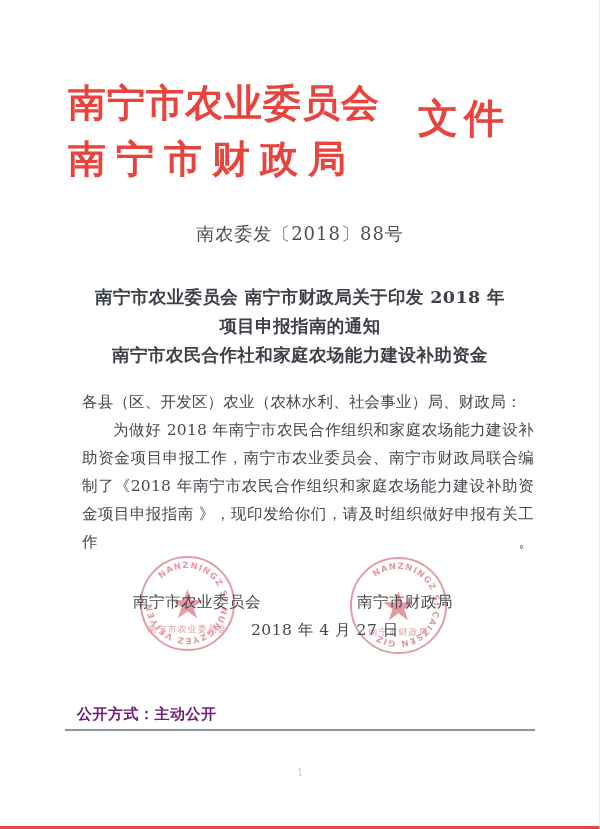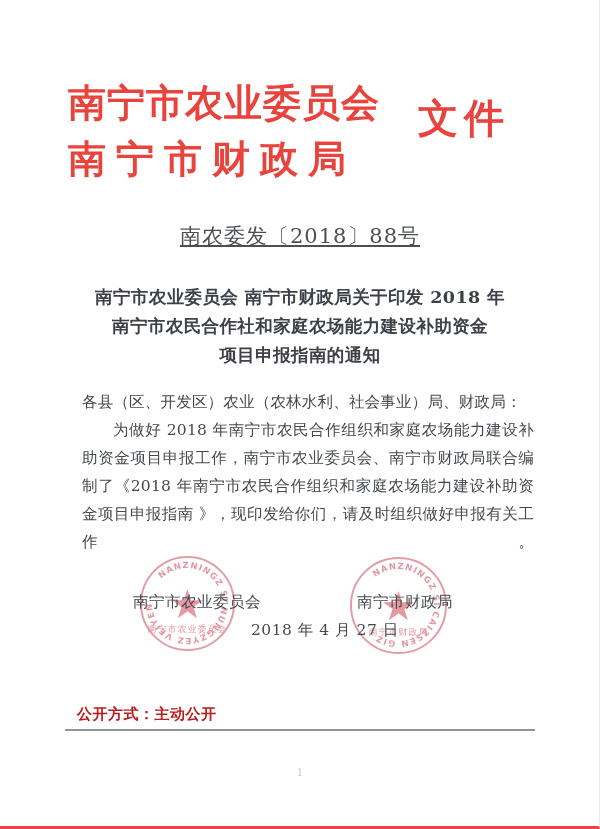--- a/index.html
+++ b/index.html
@@ -62,24 +62,23 @@
   }
 
   
   .doc-number {
     position: absolute;
     left: 0;
     top: 222px;
     width: 600px;
     text-align: center;
     font-family: "DejaVu Serif", serif;
-    font-size: 21px;
+    font-size: 18px;
     color: #4b4f55;
     letter-spacing: 1px;
-    text-decoration: underline;
   }
 
   
   .doc-title {
     position: absolute;
     left: 78px;
     top: 283px;
     width: 444px;
     text-align: center;
     font-family: "DejaVu Serif", serif;
@@ -195,21 +194,21 @@
     background: #8f959c;
     width: 100%;
   }
   .footer-row {
     position: relative;
     height: 29px;
     display: flex;
     align-items: center;
     justify-content: space-between;
     font-family: "DejaVu Serif", serif;
-    color: #b91c1c;
+    color: #701a75;
   }
   .footer-disclosure {
     font-weight: bold;
     font-size: 15px;
     letter-spacing: 0.5px;
     padding-left: 12px;
     white-space: nowrap;
   }
   .footer-office {
     font-size: 14.5px;
@@ -243,22 +242,22 @@
   <div class="letterhead">
     <div class="lh-org lh-org-1">南宁市农业委员会</div>
     <div class="lh-org lh-org-2">南宁市财政局</div>
     <div class="lh-wenjian">文件</div>
   </div>
 
   <div class="doc-number">南农委发〔2018〕88号</div>
 
   <div class="doc-title">
     <span class="tl">南宁市农业委员会 南宁市财政局关于印发 2018 年</span>
+    <span class="tl">项目申报指南的通知</span>
     <span class="tl">南宁市农民合作社和家庭农场能力建设补助资金</span>
-    <span class="tl">项目申报指南的通知</span>
   </div>
 
   <div class="body-block">
     <span class="recipient">各县（区、开发区）农业（农林水利、社会事业）局、财政局：</span>
     <span class="para">为做好 2018 年南宁市农民合作组织和家庭农场能力建设补助资金项目申报工作，南宁市农业委员会、南宁市财政局联合编制了《2018 年南宁市农民合作组织和家庭农场能力建设补助资金项目申报指南 》，现印发给你们，请及时组织做好申报有关工作。</span>
   </div>
 
   <div class="sign-block">
 
     <div class="seal seal-left">

